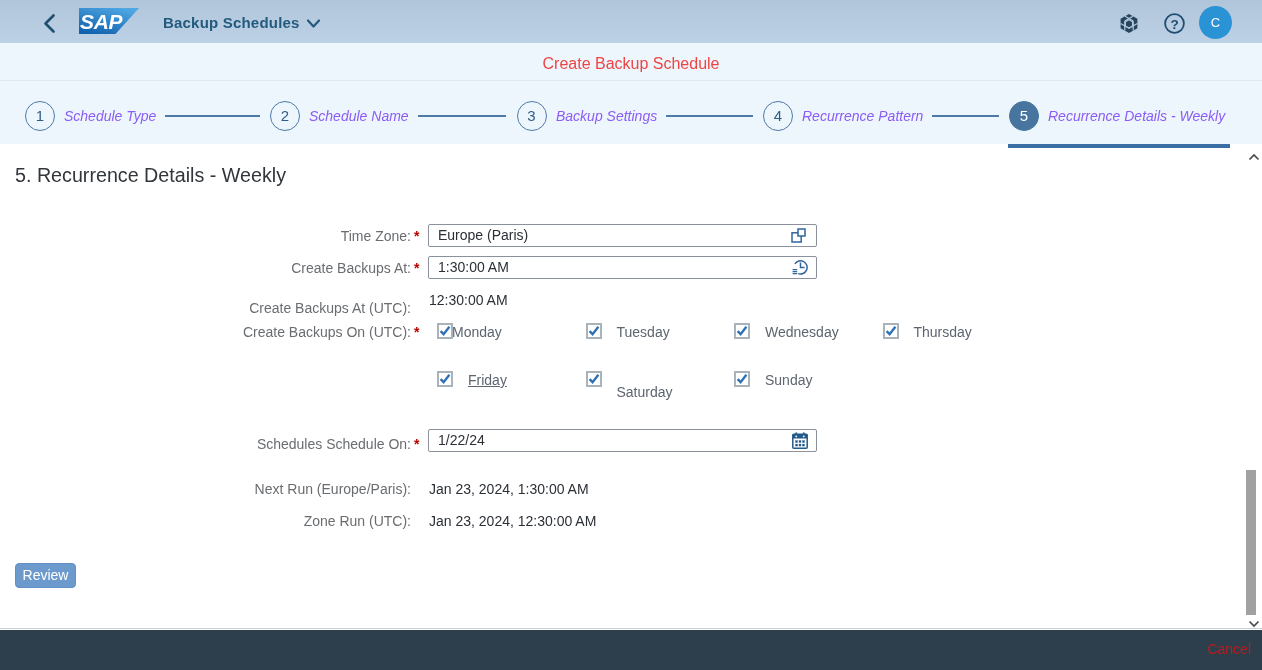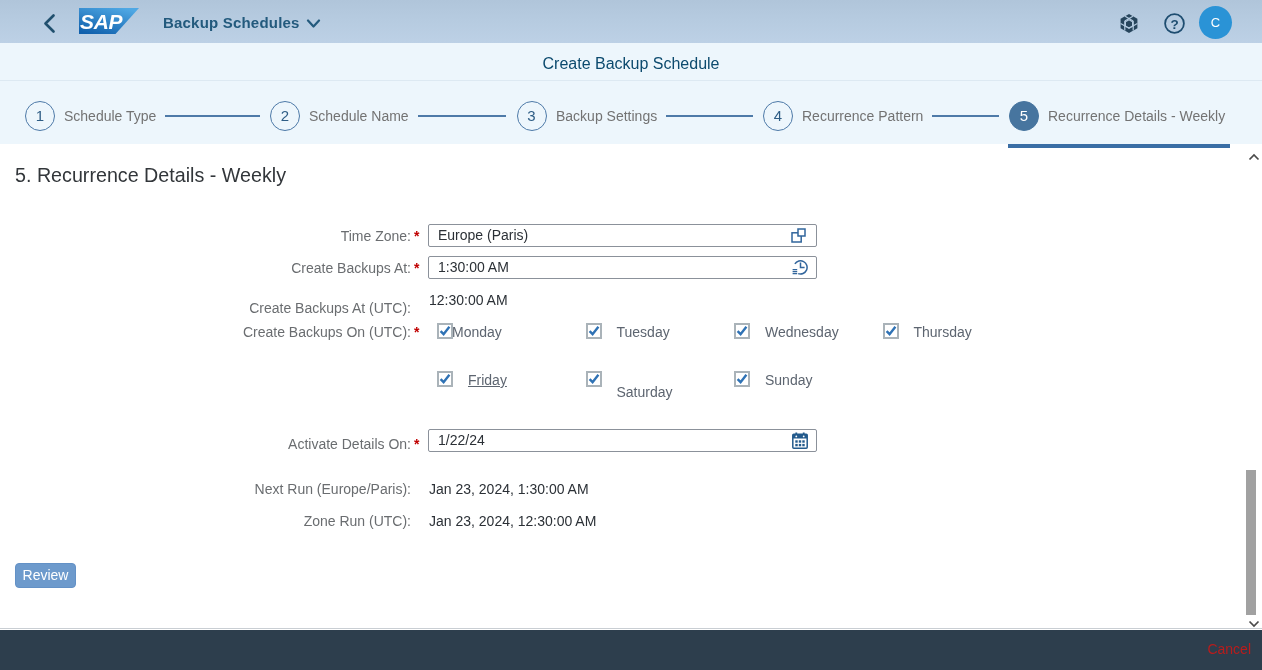--- a/index.html
+++ b/index.html
@@ -6,27 +6,27 @@
 html,body { width:1262px; height:670px; overflow:hidden; font-family:"Liberation Sans",sans-serif; background:#fff; }
 .abs { position:absolute; }
 
 #hdr { position:absolute; left:0; top:0; width:1262px; height:44px;
   background:linear-gradient(180deg,#b0c5da 0%,#b6cbe0 45%,#bdd1e6 100%); }
 #hdrtitle { position:absolute; left:163px; top:14px; font-size:15px; font-weight:bold; color:#235a7d; letter-spacing:0.2px;}
 #avatar { position:absolute; left:1199px; top:6px; width:33px; height:33px; border-radius:50%; background:#2a93d6;
   color:#fff; font-size:13px; text-align:center; line-height:33px; }
 
 #subbar { position:absolute; left:0; top:43px; width:1262px; height:38px; background:#edf6fc; border-bottom:1px solid #dde9f2; }
-#subtitle { position:absolute; left:0; top:55px; width:1262px; text-align:center; font-size:16px; color:#0c4a6e; }
+#subtitle { position:absolute; left:0; top:55px; width:1262px; text-align:center; font-size:16px; color:#ef4444; }
 
 #wiz { position:absolute; left:0; top:81px; width:1262px; height:63px; background:#edf6fc; }
 .stepc { position:absolute; top:19.5px; width:30px; height:30px; border-radius:50%; border:1.5px solid #4e7aa8; background:#edf6fc;
   color:#2e5d85; font-size:15px; text-align:center; line-height:27px; }
 .stepc.sel { background:#47759f; border-color:#47759f; color:#fff; }
-.steplbl { position:absolute; top:27px; font-size:14px; color:#737373; white-space:nowrap; }
+.steplbl { position:absolute; top:27px; font-size:14px; color:#8b5cf6; white-space:nowrap;font-style:italic; }
 .stepline { position:absolute; top:34px; height:1.5px; background:#4e7aa8; }
 #underline { position:absolute; left:1008px; top:144px; width:222px; height:4px; background:#3a6ea5; }
 
 #content { position:absolute; left:0; top:148px; width:1262px; height:480px; background:#fff; }
 #h5 { position:absolute; left:15px; top:164px; font-size:19.7px; color:#32363a; }
 .flabel { position:absolute; left:0; width:411px; text-align:right; font-size:14px; color:#6a6d70; white-space:nowrap; }
 .req { position:absolute; left:414px; font-size:14px; color:#c00000; font-weight:bold;}
 .finput { position:absolute; left:428px; width:389px; height:23px; background:#fff; border:1px solid #8b919a; border-radius:2px;
   font-size:14px; color:#2b3036; line-height:21px; padding-left:9px; }
 .ficon { position:absolute; left:791px; }
@@ -155,21 +155,21 @@
     <rect x="1" y="1" width="14" height="14" fill="#fff" stroke="#aab3b9" stroke-width="2"></rect>
     <path d="M3.6 8.2 L6.6 11.2 L12.4 3.8" fill="none" stroke="#2f72b5" stroke-width="2.4"></path>
   </svg>
 <div class="cblbl" style="left:616.5px;top:372px;margin-top:12px;">Saturday</div>
 <svg class="cb" style="left:734px;top:371px;" viewBox="0 0 16 16">
     <rect x="1" y="1" width="14" height="14" fill="#fff" stroke="#aab3b9" stroke-width="2"></rect>
     <path d="M3.6 8.2 L6.6 11.2 L12.4 3.8" fill="none" stroke="#2f72b5" stroke-width="2.4"></path>
   </svg>
 <div class="cblbl" style="left:765px;top:372px;">Sunday</div>
 
-<div class="flabel" style="top:436px;">Activate Details On:</div>
+<div class="flabel" style="top:436px;">Schedules Schedule On:</div>
 <div class="req" style="top:436px;">*</div>
 <div class="finput" style="top:429px;">1/22/24</div>
 <svg class="ficon" style="left:792px;top:432px;" width="16" height="17" viewBox="0 0 16 17">
   <rect x="3.4" y="0.5" width="1.8" height="3" fill="#235a8c"></rect>
   <rect x="10.8" y="0.5" width="1.8" height="3" fill="#235a8c"></rect>
   <rect x="0.8" y="2.3" width="14.4" height="13.9" rx="1" fill="none" stroke="#235a8c" stroke-width="1.5"></rect>
   <rect x="0.8" y="2.3" width="14.4" height="4.2" fill="#235a8c"></rect>
   <circle cx="4.3" cy="4.4" r="0.9" fill="#fff"></circle>
   <circle cx="11.7" cy="4.4" r="0.9" fill="#fff"></circle>
   <rect x="3.3" y="8.3" width="2.4" height="2.4" fill="#235a8c"></rect>

